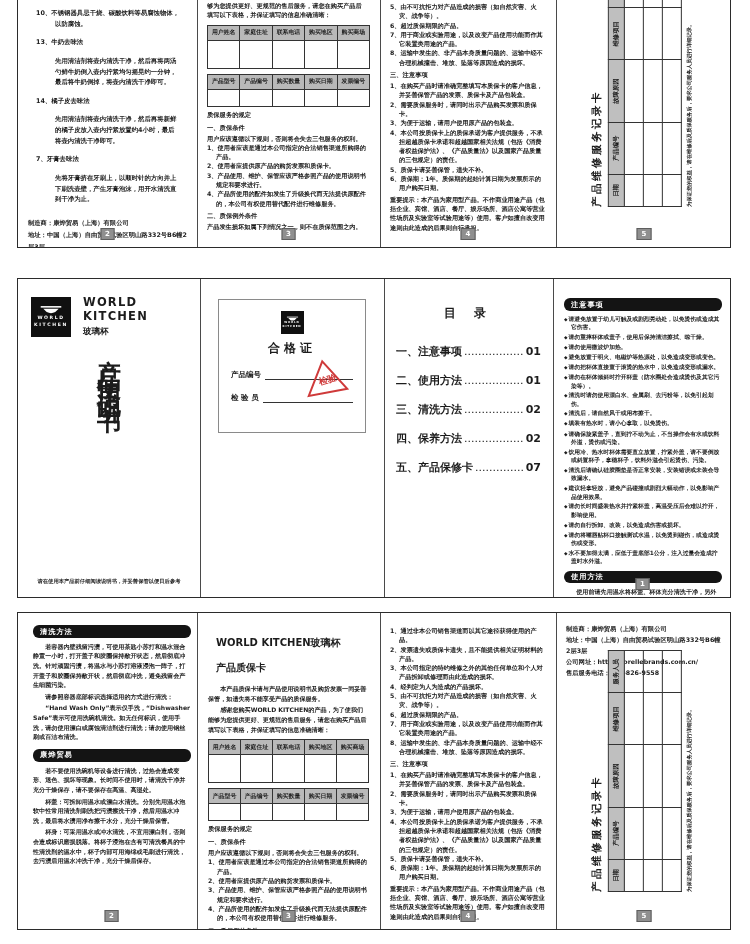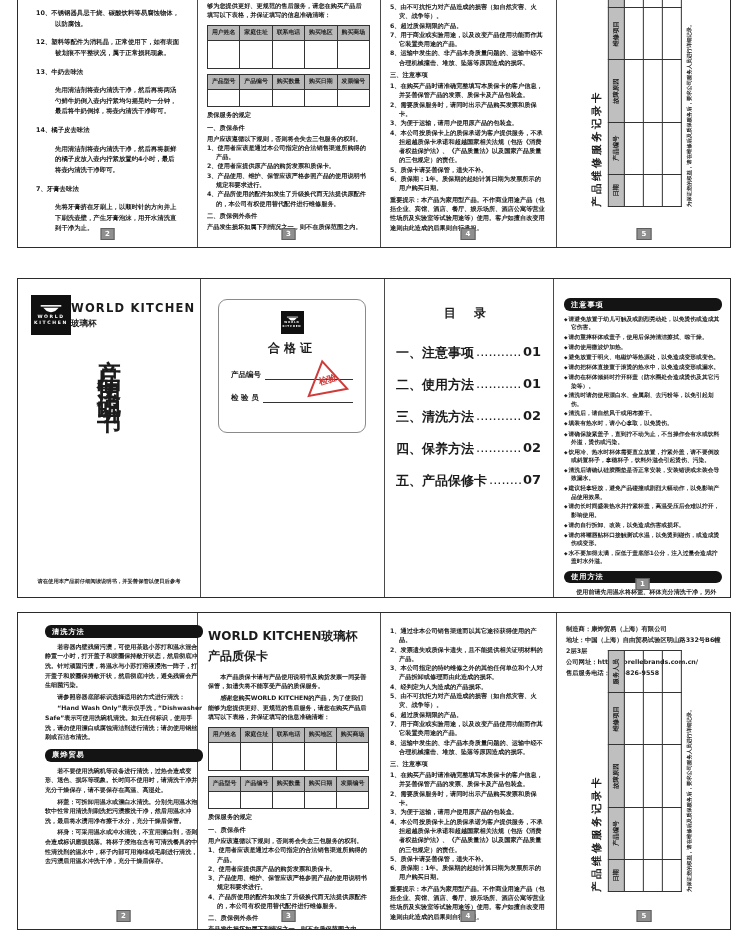--- a/index.html
+++ b/index.html
@@ -53,75 +53,74 @@
   .svc{position:absolute;left:50%;width:242px;transform:translate(-50%,-50%) rotate(-90deg);}
   .svc1{top:88px;}
   .svc3{top:158px;}
   .sc-title{font-size:10.5px;font-weight:bold;letter-spacing:2.5px;margin:0 0 4px;}
   .stab{border-collapse:collapse;width:100%;table-layout:fixed;}
   .stab th{background:#bfbfbf;border:1px solid #333;font-size:6.4px;font-weight:bold;padding:3px 0;text-align:center;}
   .stab td{border:1px solid #333;height:16px;}
   .sc-note{font-size:5.3px;margin-top:4px;}
 
   
-  .logo-row{display:flex;align-items:center;gap:0;padding:16px 0 0 13px;}
+  .logo-row{display:flex;align-items:center;gap:12px;padding:16px 0 0 13px;}
   .wk-box{width:40px;height:40px;background:#101010;display:flex;flex-direction:column;align-items:center;justify-content:center;flex:0 0 auto;}
   .wk-box svg{width:24px;height:9px;margin-bottom:1px;}
   .wk-t{color:#fff;font-size:4.6px;letter-spacing:1.6px;font-weight:bold;line-height:1.35;text-align:center;}
   .brand-name{font-size:11.5px;font-weight:bold;letter-spacing:1.2px;}
   .brand-sub{font-size:8.5px;font-weight:bold;margin-top:3px;}
   .cover-title{
     position:absolute;top:62px;left:50%;transform:translateX(-50%);
     writing-mode:vertical-rl;font-size:24px;font-weight:bold;letter-spacing:8px;white-space:nowrap;
   }
   .cover-foot{position:absolute;bottom:12px;left:0;right:0;text-align:center;font-size:5.3px;font-weight:bold;}
 
   
-  .cert-card{position:relative;width:148px;height:134px;margin:20px auto 0;border:1px solid #8a8a8a;border-radius:9px;box-sizing:border-box;}
+  .cert-card{position:relative;width:148px;height:134px;margin:20px auto 0;border:1px solid #8a8a8a;border-radius:0;box-sizing:border-box;}
   .wk-box.mini{width:23px;height:23px;margin:11px auto 0;}
   .wk-box.mini svg{width:13px;height:5px;margin-bottom:0;}
   .wk-box.mini .wk-t{font-size:2.7px;letter-spacing:0.8px;}
   .cert-title{text-align:center;font-size:12px;font-weight:600;letter-spacing:4px;margin-top:6px;}
   .cert-row{display:flex;align-items:flex-end;margin:13px 12px 0;font-size:7.5px;}
   .cert-line{flex:1;border-bottom:1px solid #333;margin-left:4px;height:8px;}
   .stamp{position:absolute;right:16px;top:58px;width:46px;height:40px;}
 
   
   .toc-title{font-size:12px;font-weight:bold;letter-spacing:7px;text-align:center;margin:26px 0 0;}
   .toc-list{margin:22px 12px 0;}
-  .toc-row{display:flex;align-items:flex-start;font-size:13px;font-weight:bold;margin-bottom:14px;}
+  .toc-row{display:flex;align-items:center;font-size:11px;font-weight:bold;margin-bottom:14px;}
   .leader{flex:1;white-space:nowrap;overflow:hidden;margin:0 2px;font-weight:normal;}
   .leader::after{content:"....................................................................................";}
 
   
   .pad-tips{padding:2px 9px 0 10px;}
   .pad-w3{padding:3px 10px 0 10px;}
   .pad-w4{padding:4px 10px 0 10px;font-size:6.2px;}
   .pad-p1{padding:19px 10px 0 11px;}
   .pad-clean{padding:12px 10px 0 11px;}
   .pad-wc{padding:13px 11px 0 11px;}
-  .wc-head{font-size:12px;font-weight:bold;line-height:1.7;margin:0;}
+  .wc-head{font-size:10px;font-weight:bold;line-height:1.7;margin:8px;}
   .mfr-top{padding:10px 8px 0 10px;}
 </style>
 </head>
 <body>
 
 <div class="sheet">
 
   <section class="strip strip1">
     <div class="vdiv" style="left:179px"></div>
     <div class="vdiv" style="left:362px"></div>
     <div class="vdiv" style="left:538px"></div>
 
     <div class="panel" style="left:0;width:179px">
       <div class="pad-tips">
         <div>
 
         <p class="tips-line hang">10、不锈钢器具忌干烧、碳酸饮料等易腐蚀物体，以防腐蚀。</p>
-            <p class="tips-line hang">12、塑料等配件为消耗品，正常使用下，如有表面被划痕不平整状况，属于正常损耗现象。</p>
             <p class="tips-line hang">13、牛奶去味法</p>
             <p class="tips-line sub">先用清洁剂将壶内清洗干净，然后再将两汤勺鲜牛奶倒入壶内拧紧均匀摇晃约一分钟，最后将牛奶倒掉，将壶内清洗干净即可。</p>
             <p class="tips-line hang">14、橘子皮去味法</p>
             <p class="tips-line sub">先用清洁剂将壶内清洗干净，然后再将新鲜的橘子皮放入壶内拧紧放置约4小时，最后将壶内清洗干净即可。</p>
             <p class="tips-line hang">7、牙膏去味法</p>
             <p class="tips-line sub">先将牙膏挤在牙刷上，以顺时针的方向并上下刷洗壶壁，产生牙膏泡沫，用开水清洗直到干净为止。</p>
           </div>
         <div class="mfr">
 
         <p class="mfr-line">制造商：康烨贸易（上海）有限公司</p>
@@ -381,21 +380,21 @@
       </div>
       <div class="badge">1</div>
     </div>
   </section>
 
   <section class="strip strip3">
     <div class="vdiv" style="left:179px"></div>
     <div class="vdiv" style="left:362px"></div>
     <div class="vdiv" style="left:538px"></div>
 
-    <div class="panel" style="left:16px;width:179px">
+    <div class="panel" style="left:4px;width:179px">
       <div class="pad-clean">
         <div class="pill">清洗方法</div>
         <div>
 
         <p class="para">若容器内壁残留污渍，可使用茶匙小苏打和温水混合静置一小时，打开盖子和胶圈保持敞开状态，然后彻底冲洗。针对顽固污渍，将温水与小苏打溶液浸泡一阵子，打开盖子和胶圈保持敞开状，然后彻底冲洗，避免残留会产生细菌污染。</p>
             <p class="para">请参照容器底部标识选择适用的方式进行清洗：</p>
             <p class="para">“Hand Wash Only”表示仅手洗，“Dishwasher Safe”表示可使用洗碗机清洗。如无任何标识，使用手洗，请勿使用漂白或腐蚀清洁剂进行清洗；请勿使用钢丝刷或百洁布清洗。</p>
           </div>
         <div class="pill" style="margin-top:7px">康烨贸易</div>
         <div>

